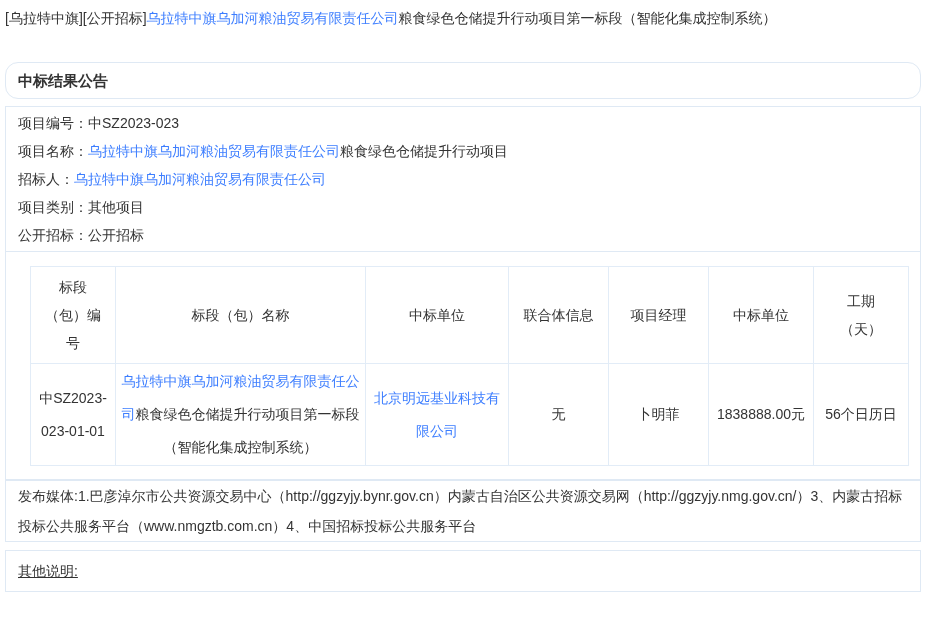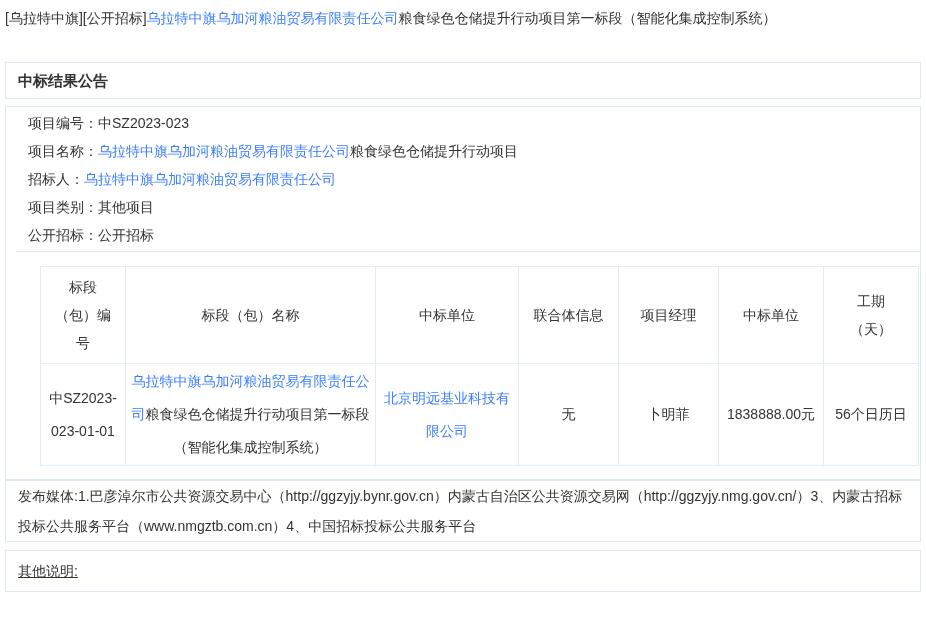--- a/index.html
+++ b/index.html
@@ -21,28 +21,28 @@
   .page-title{
     margin:9px 5px 0 5px;
     line-height:18px;
     font-size:14px;
     color:var(--text);
   }
   .card{
     border:1px solid var(--border);
     background:#fff;
     margin:0 5px;
-    padding-left:10px;
   }
   .card-announce{
     margin-top:35px;
     padding:10px 12px;
     line-height:15px;
     font-size:15px;
     font-weight:bold;
+    border-radius:13px;
   }
   .card-main{margin-top:7px;}
   .info-section{
     padding:2px 12px;
     border-bottom:1px solid var(--border);
   }
   .info-row{line-height:28px;white-space:nowrap;}
   .table-section{padding:14px 8px 13px 24px;}
   table.result{
     border-collapse:collapse;

